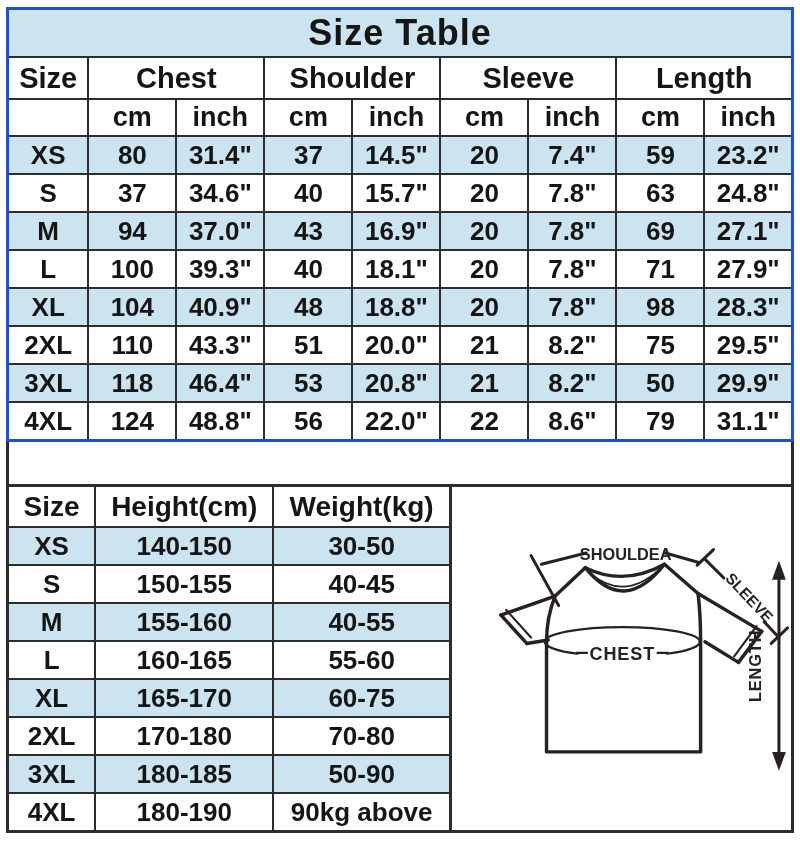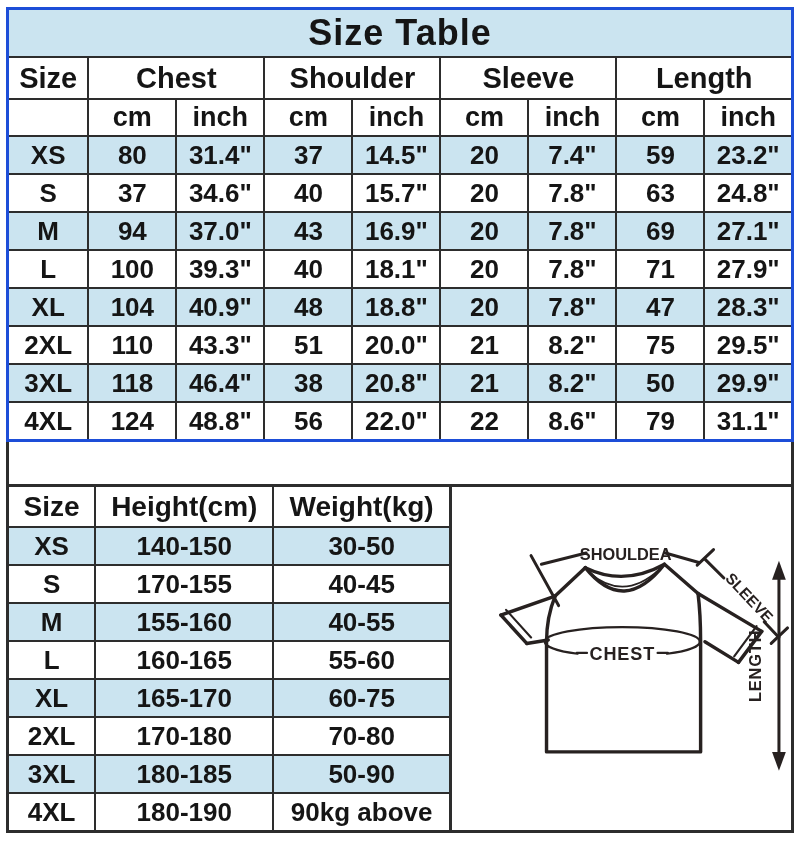--- a/index.html
+++ b/index.html
@@ -141,39 +141,39 @@
           <td>27.9"</td>
         </tr>
         <tr>
           <td>XL</td>
           <td>104</td>
           <td>40.9"</td>
           <td>48</td>
           <td>18.8"</td>
           <td>20</td>
           <td>7.8"</td>
-          <td>47</td>
+          <td>98</td>
           <td>28.3"</td>
         </tr>
         <tr>
           <td>2XL</td>
           <td>110</td>
           <td>43.3"</td>
           <td>51</td>
           <td>20.0"</td>
           <td>21</td>
           <td>8.2"</td>
           <td>75</td>
           <td>29.5"</td>
         </tr>
         <tr>
           <td>3XL</td>
           <td>118</td>
           <td>46.4"</td>
-          <td>38</td>
+          <td>53</td>
           <td>20.8"</td>
           <td>21</td>
           <td>8.2"</td>
           <td>50</td>
           <td>29.9"</td>
         </tr>
         <tr>
           <td>4XL</td>
           <td>124</td>
           <td>48.8"</td>
@@ -205,21 +205,21 @@
         </tr>
       </thead>
       <tbody>
           <tr>
             <td>XS</td>
             <td>140-150</td>
             <td>30-50</td>
           </tr>
           <tr>
             <td>S</td>
-            <td>170-155</td>
+            <td>150-155</td>
             <td>40-45</td>
           </tr>
           <tr>
             <td>M</td>
             <td>155-160</td>
             <td>40-55</td>
           </tr>
           <tr>
             <td>L</td>
             <td>160-165</td>

